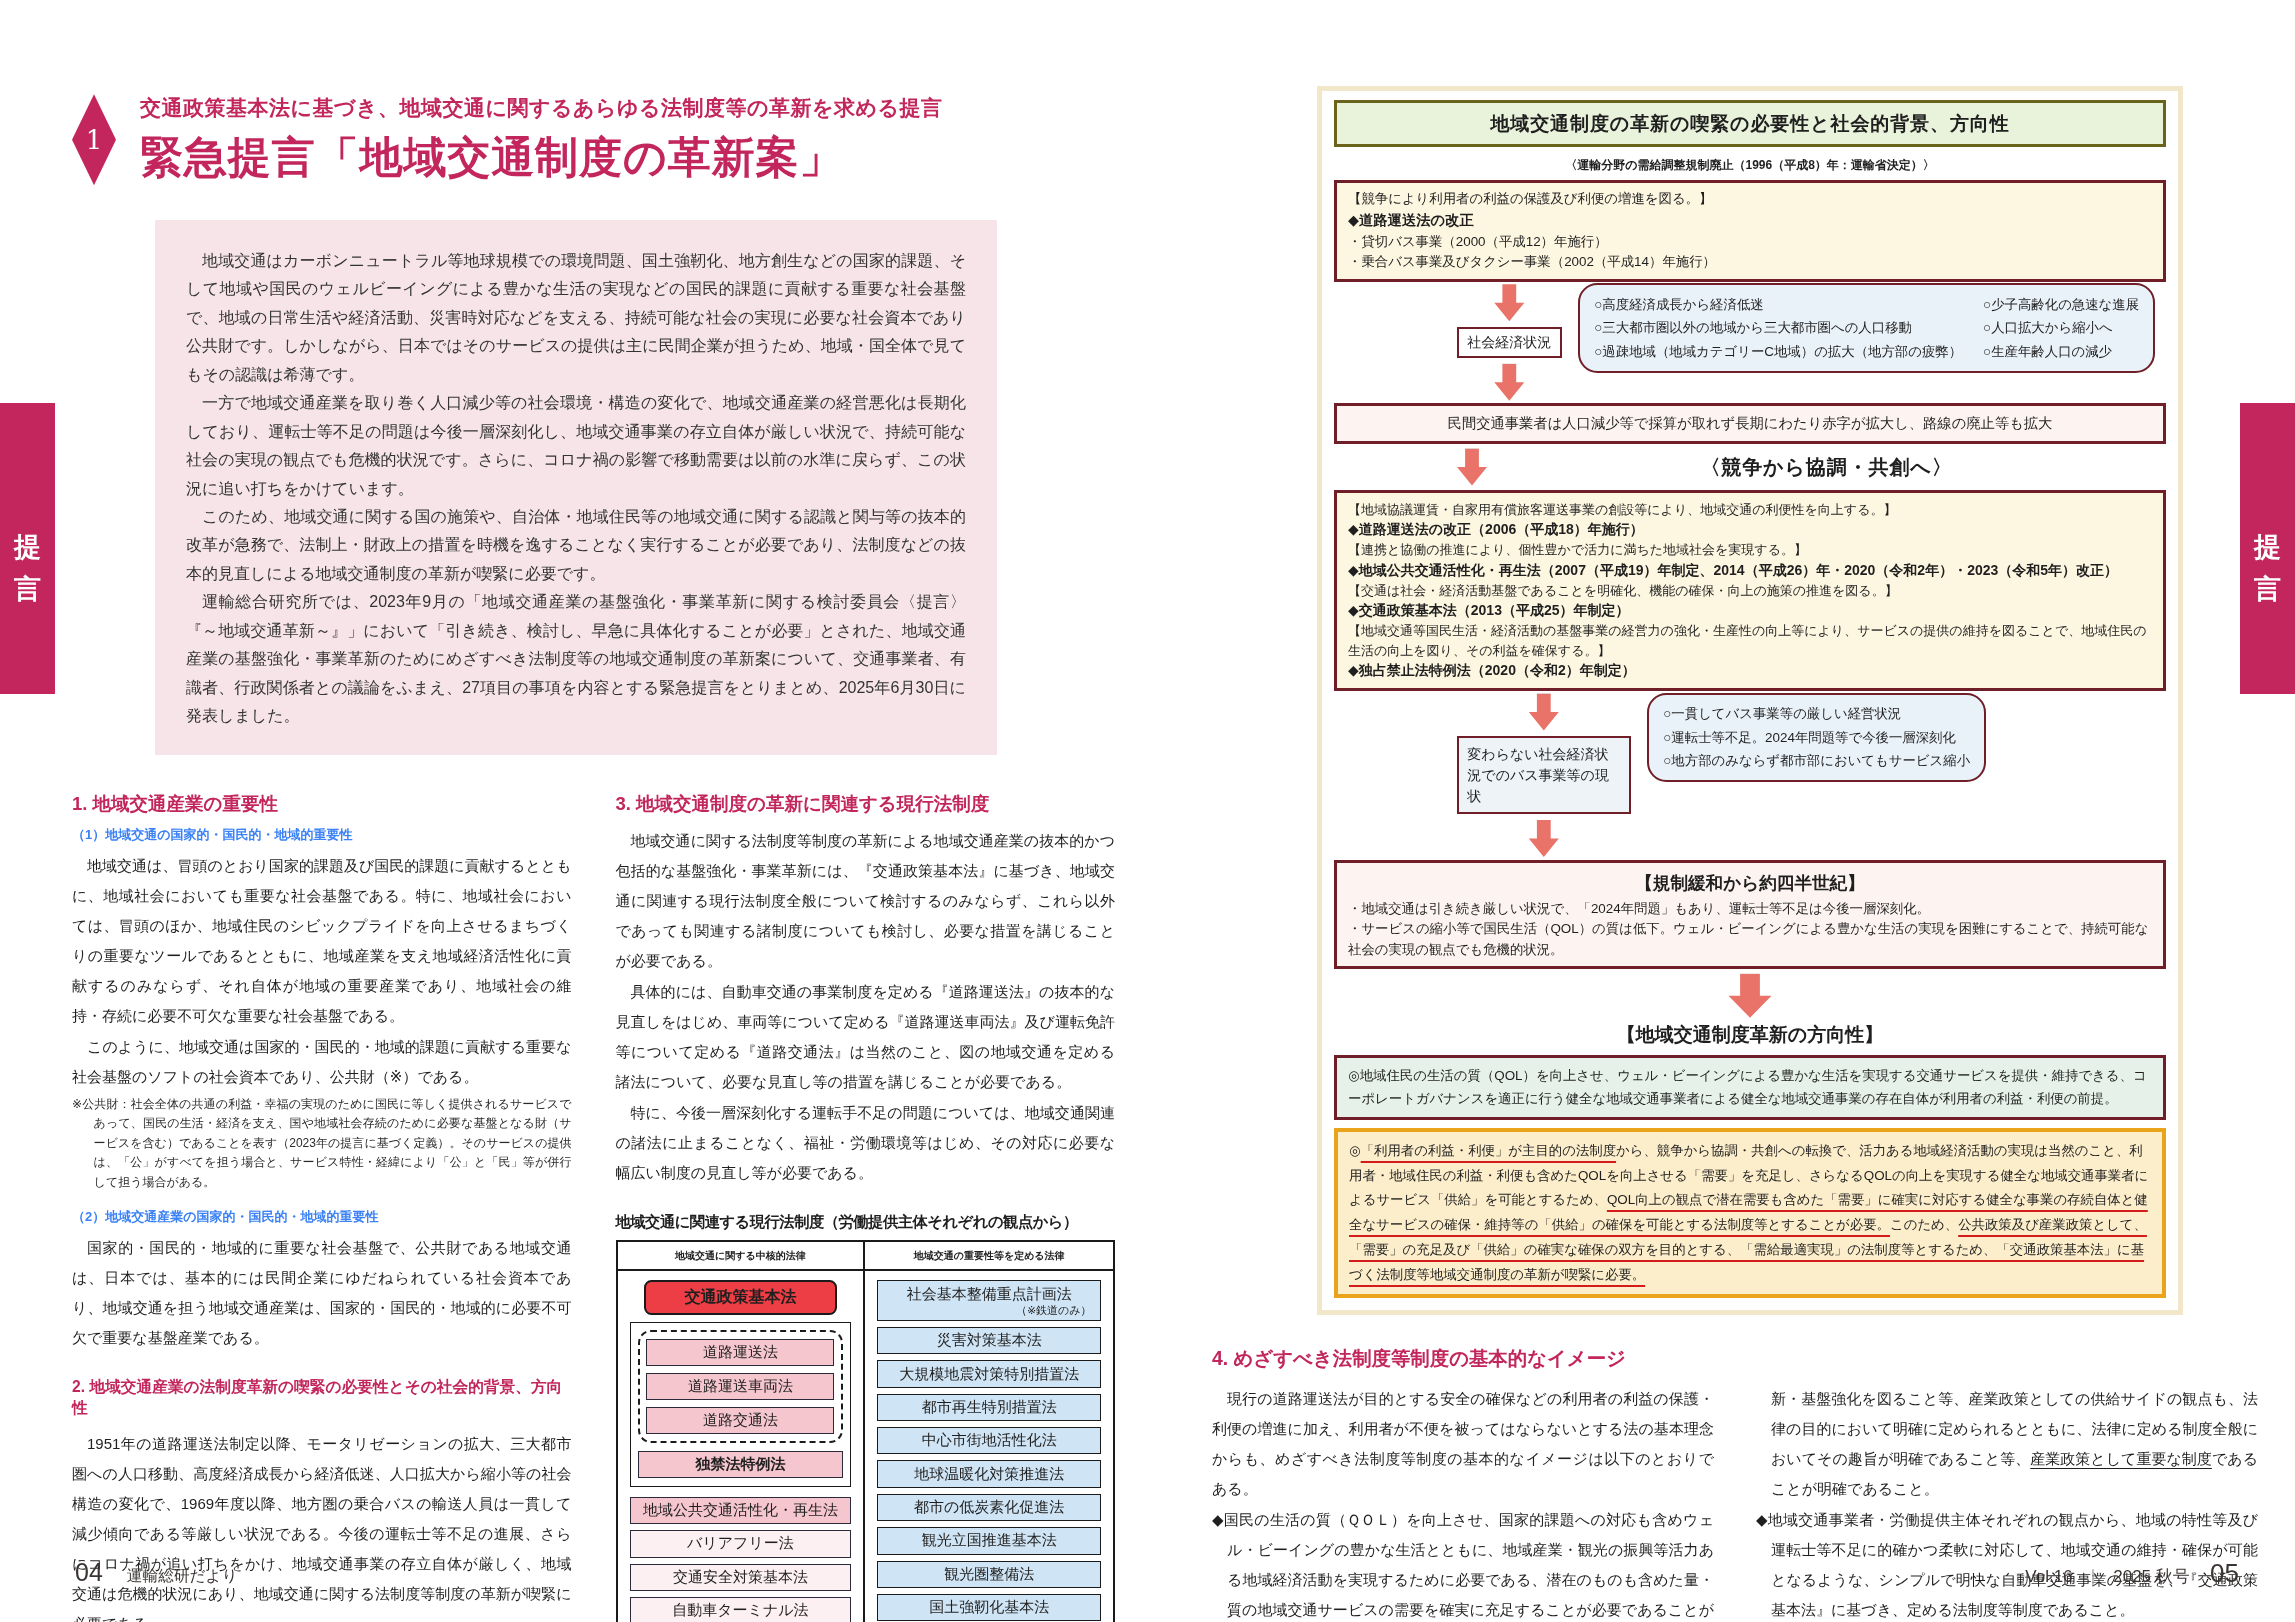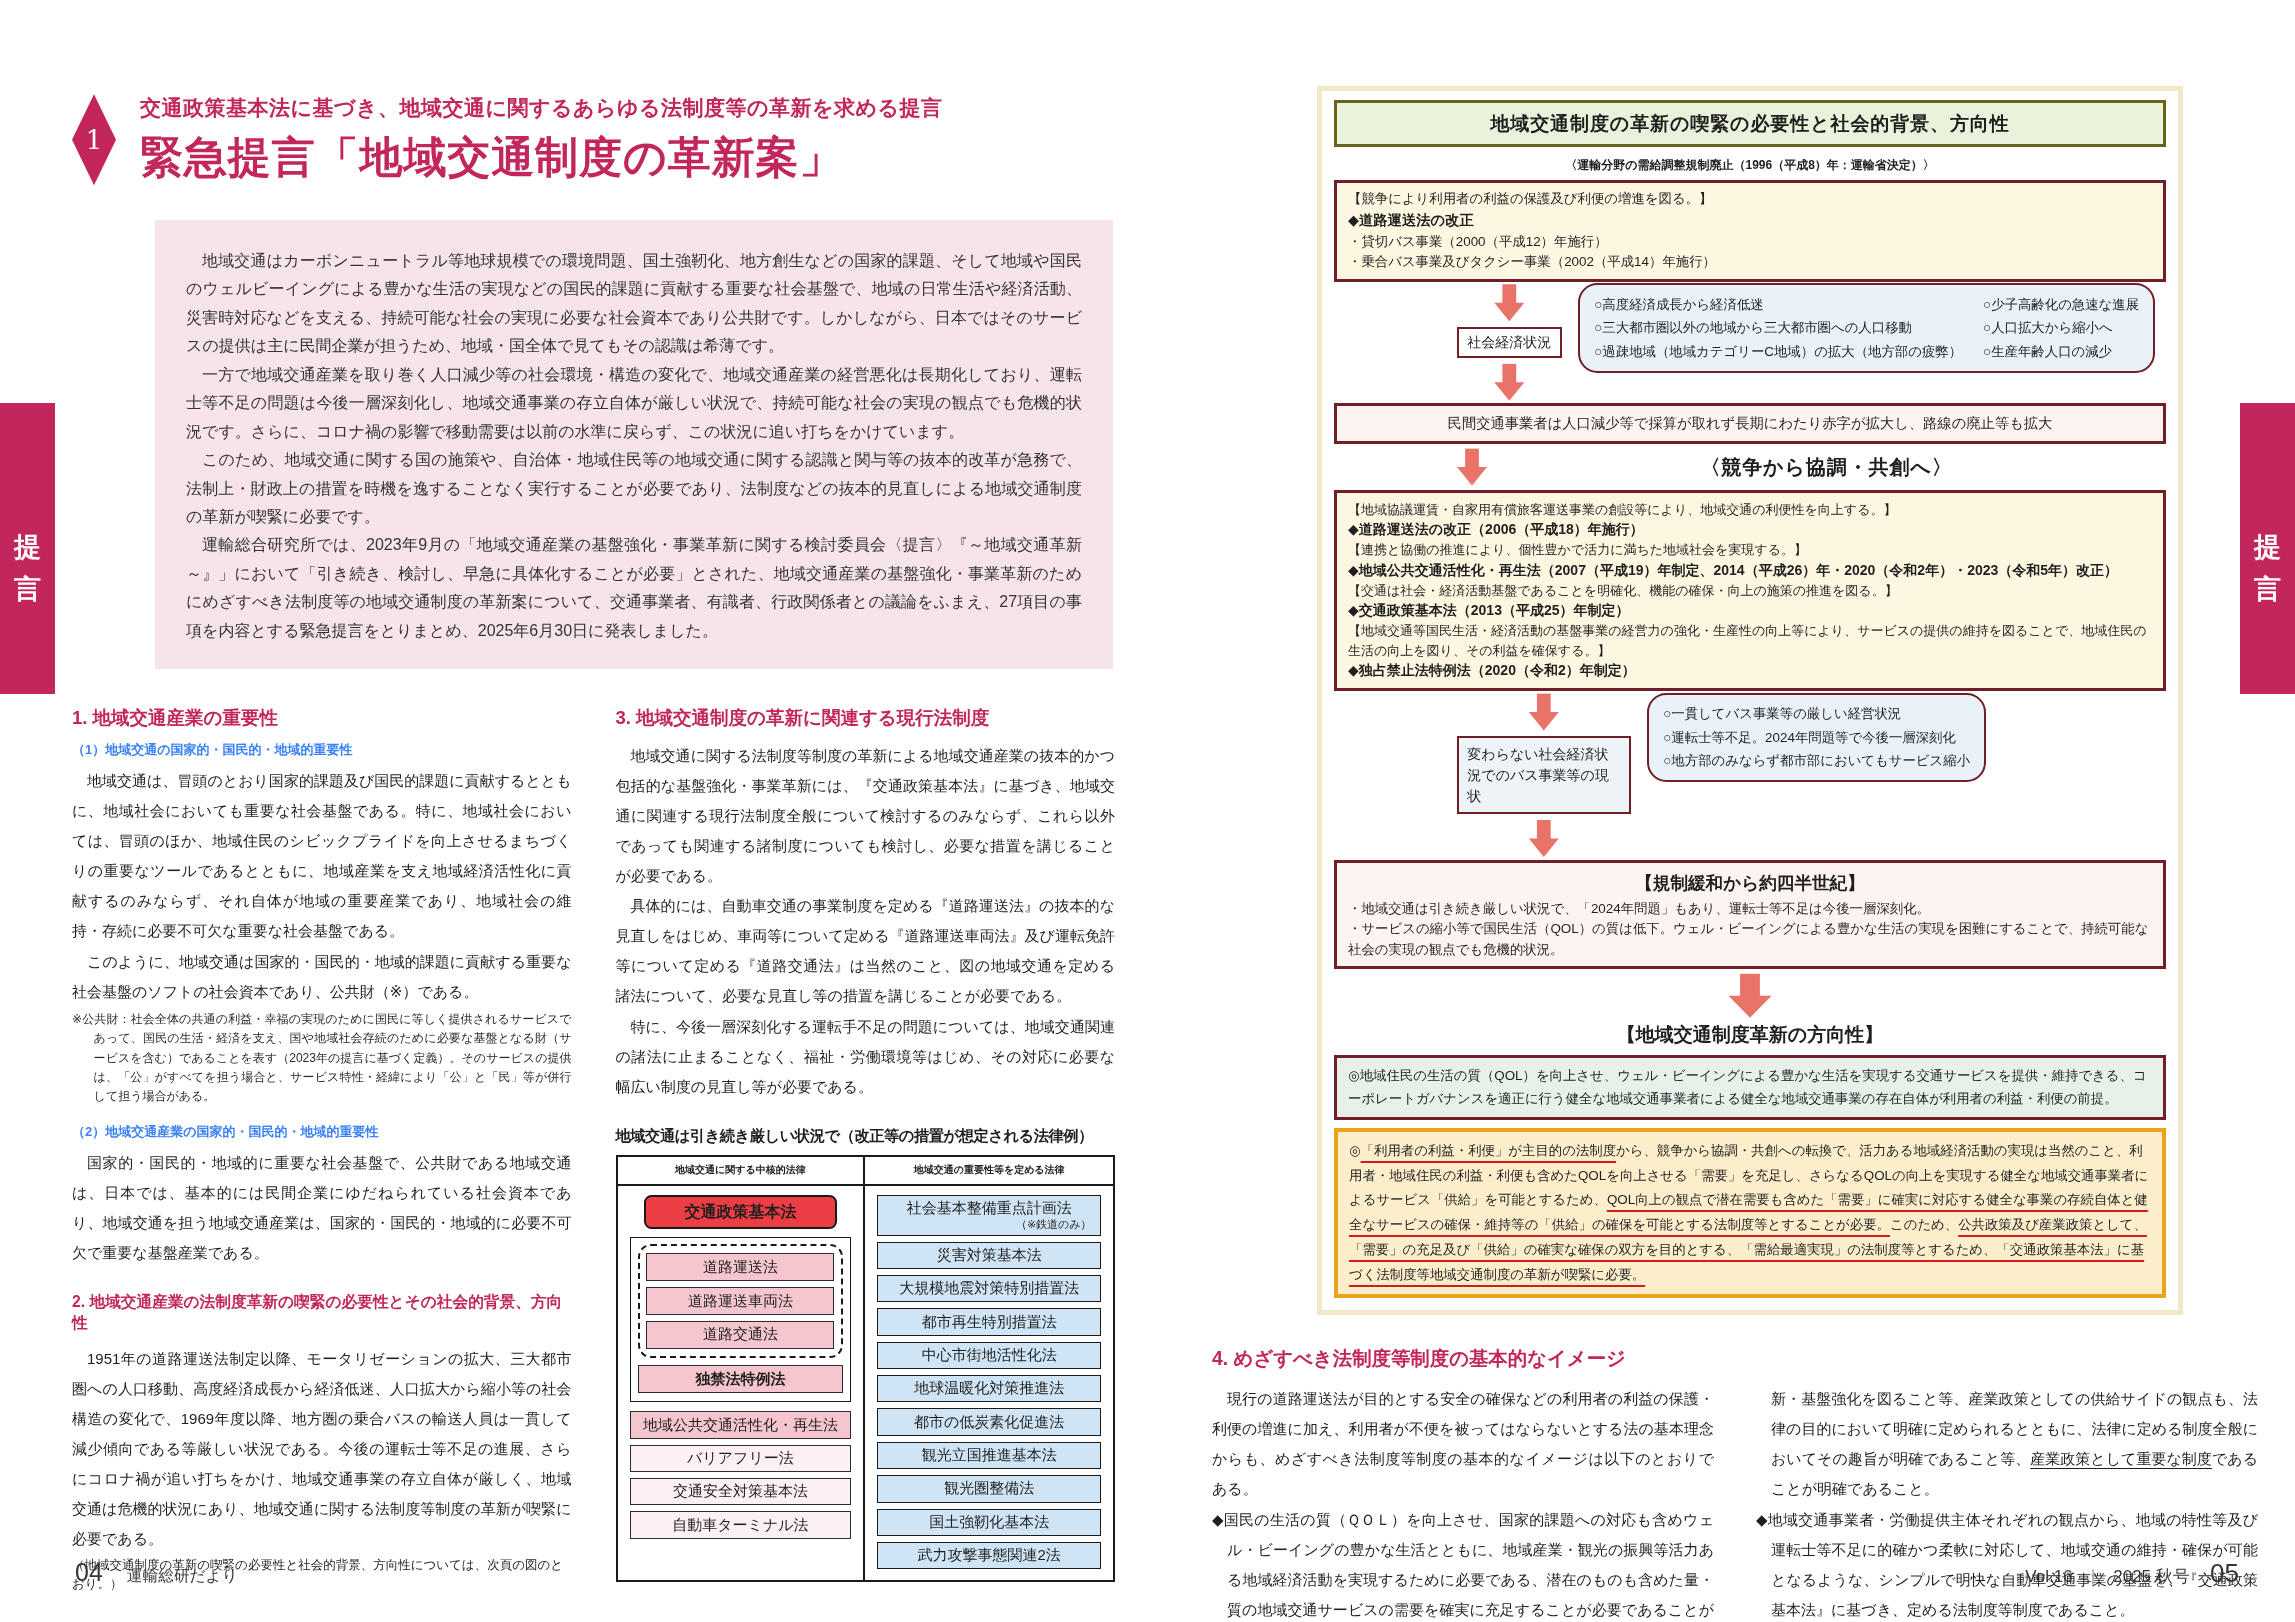--- a/index.html
+++ b/index.html
@@ -17,21 +17,21 @@
   .left-page{position:absolute;left:72px;top:86px;width:1043px;}
   .doc-header{display:flex;align-items:flex-start;}
   .diamond{width:44px;height:91px;background:#c2265c;
            clip-path:polygon(50% 0,100% 50%,50% 100%,0 50%);
            display:flex;align-items:center;justify-content:center;flex:none;margin-top:8.3px;}
   .diamond span{color:#fff;font-family:"DejaVu Serif","Liberation Serif",serif;font-size:26px;}
   .titles{margin-left:24px;}
   .kicker{color:#c2265c;font-weight:bold;font-size:21px;letter-spacing:0.5px;margin-top:8.3px;}
   .main-title{color:#c2265c;font-weight:bold;font-size:43px;letter-spacing:0.9px;margin:6.5px 0 0 0;}
 
-  .intro-box{margin:33px 0 0 83px;width:958px;background:#f6e4e8;
+  .intro-box{margin:33px 0 0 83px;width:842px;background:#f6e4e8;
              padding:27px 31px 24px 31px;box-sizing:border-box;}
   .intro-box p{margin:0;font-size:16px;line-height:1.78;text-align:justify;
                text-indent:1em;color:#333;}
 
   .columns{display:flex;gap:44px;margin-top:36px;}
   .col{width:500px;}
   .h-num{color:#c2265c;font-weight:bold;font-size:18.5px;margin:0 0 10.2px 0;}
   .h-num.tight{font-size:15.7px;}
   .h-sub{color:#3b82f6;font-weight:bold;font-size:13px;margin:1.9px 0 7.4px 0;}
   .body{font-size:15px;line-height:2.0;text-align:justify;margin:0 0 0.9px 0;}
@@ -166,21 +166,21 @@
         <p class="note2">（地域交通制度の革新の喫緊の必要性と社会的背景、方向性については、次頁の図のとおり。）</p>
       </div>
 
       <div class="col">
         <h2 class="h-num">3. 地域交通制度の革新に関連する現行法制度</h2>
         <p class="body indent">地域交通に関する法制度等制度の革新による地域交通産業の抜本的かつ包括的な基盤強化・事業革新には、『交通政策基本法』に基づき、地域交通に関連する現行法制度全般について検討するのみならず、これら以外であっても関連する諸制度についても検討し、必要な措置を講じることが必要である。</p>
         <p class="body indent">具体的には、自動車交通の事業制度を定める『道路運送法』の抜本的な見直しをはじめ、車両等について定める『道路運送車両法』及び運転免許等について定める『道路交通法』は当然のこと、図の地域交通を定める諸法について、必要な見直し等の措置を講じることが必要である。</p>
         <p class="body indent">特に、今後一層深刻化する運転手不足の問題については、地域交通関連の諸法に止まることなく、福祉・労働環境等はじめ、その対応に必要な幅広い制度の見直し等が必要である。</p>
 
         <div class="law-diagram">
-          <div class="law-title">地域交通は引き続き厳しい状況で（改正等の措置が想定される法律例）</div>
+          <div class="law-title">地域交通に関連する現行法制度（労働提供主体それぞれの観点から）</div>
           <div class="law-table">
             <div class="law-col leftc">
               <div class="law-col-header">地域交通に関する中核的法律</div>
               <div class="law-core">交通政策基本法</div>
               <div class="law-group">
                 <div class="law-dashed">
                     <div class="law-box pink">道路運送法</div>
                     <div class="law-box pink">道路運送車両法</div>
                     <div class="law-box pink">道路交通法</div>
                   </div>

